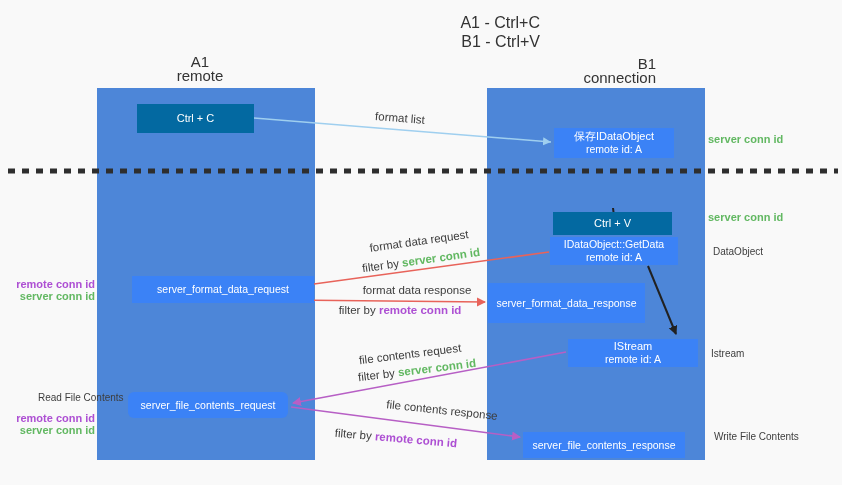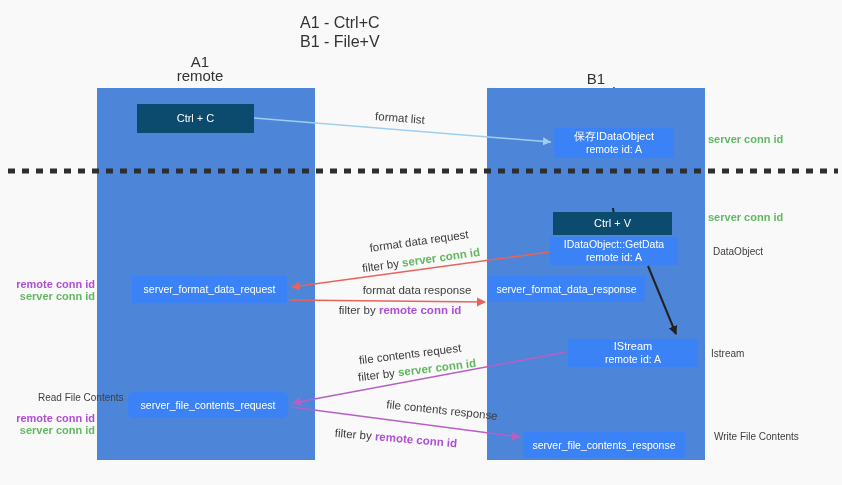--- a/index.html
+++ b/index.html
@@ -1,30 +1,30 @@
 <!DOCTYPE html>
 <html><head>
 <meta charset="utf-8">
 <style>
   * { margin:0; padding:0; box-sizing:border-box; }
   html,body { background:#f9f9f9; }
   body { font-family:"Liberation Sans", sans-serif; }
   #stage { position:relative; width:842px; height:485px; background:#f9f9f9; overflow:hidden; }
 
-  .title { position:absolute; left:300px; top:13px; width:240px; text-align:left;
+  .title { position:absolute; left:300px; top:13px; width:240px; text-align:right;
            font-size:16px; line-height:19px; color:#333; }
 
   .col-header { position:absolute; width:120px; text-align:center; font-size:15px;
                 line-height:14px; color:#333; }
   .col { position:absolute; top:88px; width:218px; height:372px; background:#4d86d8; }
 
   .box { position:absolute; display:flex; flex-direction:column; align-items:center;
          justify-content:center; color:#fff; text-align:center; font-size:11px;
          line-height:13px; z-index:4; }
-  .green-box  { background:#0c4a6e; }
+  .green-box  { background:#0369a1; }
   .orange-box { background:#3b82f6; }
   .box .l2 { font-size:10.5px; }
   .mono-line { font-size:10.5px; white-space:nowrap; }
 
   .lbl { position:absolute; font-size:10px; color:#3d3d3d; white-space:nowrap; z-index:4; }
   .green-text  { color:#62b862; font-weight:bold; font-size:11px; }
   .purple-text { color:#ad4fd3; font-weight:bold; font-size:11px; }
   .right-align { left:0; width:95px; text-align:right; }
 
   .arrow-label { position:absolute; font-size:11.5px; color:#3d3d3d; white-space:nowrap;
@@ -34,28 +34,28 @@
 
   svg.overlay { position:absolute; left:0; top:0; z-index:3; }
 </style>
 </head>
 <body>
 
 <div id="stage">
 
   <div class="title">
     <div>A1 - Ctrl+C</div>
-    <div>B1 - File+V</div>
+    <div>B1 - Ctrl+V</div>
   </div>
 
   <div class="col-header" style="left:140px; top:55px;">
     <div>A1</div>
     <div>remote</div>
   </div>
-  <div class="col-header" style="left:536px; top:72px;">
+  <div class="col-header" style="left:536px; top:57px;text-align:right;">
     <div>B1</div>
     <div>connection</div>
   </div>
 
   <div class="col" style="left:97px;"></div>
   <div class="col" style="left:487px;"></div>
 
   <svg class="overlay" width="842" height="485">
     <defs>
       <marker id="mk-blue" markerWidth="9" markerHeight="9" refX="8" refY="4" orient="auto" markerUnits="userSpaceOnUse">
@@ -86,21 +86,21 @@
 
     <line x1="566" y1="352" x2="293" y2="403" stroke="#b75fc5" stroke-width="1.6" marker-end="url(#mk-purple)"></line>
 
     <line x1="291" y1="407" x2="520" y2="437" stroke="#b75fc5" stroke-width="1.6" marker-end="url(#mk-purple)"></line>
   </svg>
 
   <div class="box green-box" style="left:137px; top:104px; width:117px; height:29px;">
     <div>Ctrl + C</div>
   </div>
 
-  <div class="box orange-box" style="left:132px; top:276px; width:155px; height:27px;">
+  <div class="box orange-box" style="left:132px; top:276px; width:182px; height:27px;">
     <div class="mono-line">server_format_data_request</div>
   </div>
 
   <div class="box orange-box" style="left:128px; top:392px; width:160px; height:26px;border-radius:6px;">
     <div class="mono-line">server_file_contents_request</div>
   </div>
 
   <div class="box orange-box" style="left:554px; top:128px; width:120px; height:30px;">
     <div>保存IDataObject</div>
     <div class="l2">remote id: A</div>
@@ -108,21 +108,21 @@
 
   <div class="box green-box" style="left:553px; top:184px; width:119px; height:23px;margin-top:28px;">
     <div>Ctrl + V</div>
   </div>
 
   <div class="box orange-box" style="left:550px; top:237px; width:128px; height:28px;">
     <div class="mono-line">IDataObject::GetData</div>
     <div class="l2">remote id: A</div>
   </div>
 
-  <div class="box orange-box" style="left:488px; top:276px; width:157px; height:26px;">
+  <div class="box orange-box" style="left:488px; top:283px; width:157px; height:40px;">
     <div class="mono-line">server_format_data_response</div>
   </div>
 
   <div class="box orange-box" style="left:568px; top:339px; width:130px; height:28px;">
     <div>IStream</div>
     <div class="l2">remote id: A</div>
   </div>
 
   <div class="box orange-box" style="left:523px; top:432px; width:162px; height:26px;">
     <div class="mono-line">server_file_contents_response</div>

